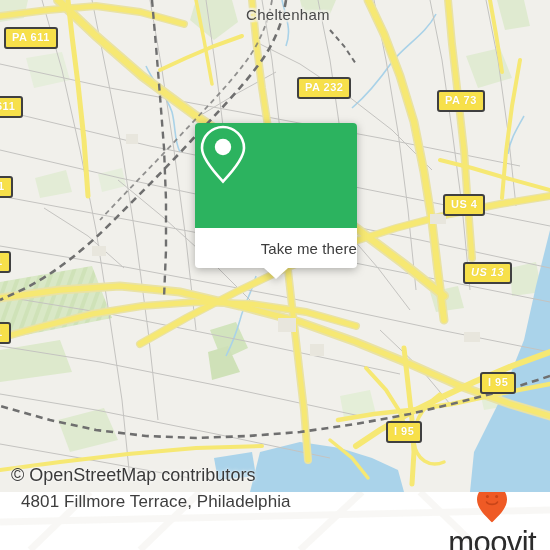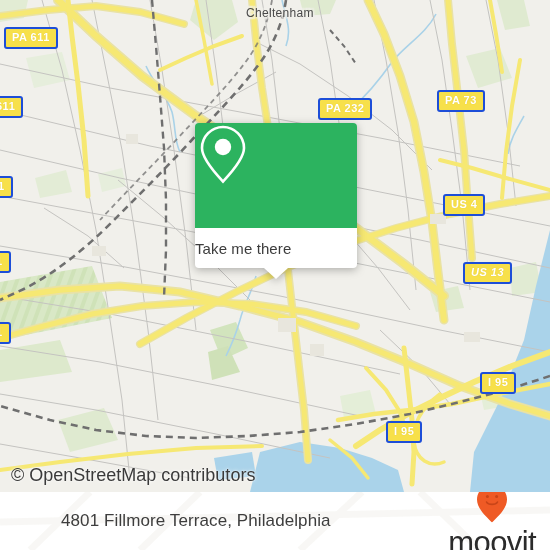--- a/index.html
+++ b/index.html
@@ -14,36 +14,36 @@
   .map {
     position:absolute; left:0; top:0; width:550px; height:492px;
     background:#f1f0eb; overflow:hidden;
   }
   .map svg { position:absolute; left:0; top:0; }
 
   
   .shield {
     position:absolute;
     background:#f7e04a;
-    border:2px solid #1d4ed8;
+    border:2px solid #404040;
     border-radius:3px;
     color:#ffffff;
     font-size:11px;
     font-weight:bold;
     letter-spacing:.5px;
     line-height:1;
     padding:3px 6px 4px 6px;
     white-space:nowrap;
     text-shadow:0 0 1px rgba(180,150,0,.35);
   }
 
   .city-label {
     position:absolute;
     color:#4a4a4a;
-    font-size:12px;
+    font-size:15px;
     letter-spacing:.3px;
     white-space:nowrap;
     text-shadow:
       -1.6px -1.6px 1.6px #f1f0eb, 1.6px -1.6px 1.6px #f1f0eb,
       -1.6px  1.6px 1.6px #f1f0eb, 1.6px  1.6px 1.6px #f1f0eb,
        0 0 3px #f1f0eb;
     text-align: center;
   }
 
   .attribution {
@@ -62,42 +62,41 @@
   .callout-top {
     height:105px;
     background:#2cb35f;
     border-radius:4px 4px 0 0;
     display:flex; align-items:center; justify-content:center;
   }
   .callout-bottom {
     height:40px;
     background:#ffffff;
     border-radius:0 0 4px 4px;
-    display:flex; align-items:center; justify-content:flex-start;
+    display:flex; align-items:center; justify-content:flex-end;
     position:relative;
   }
   .callout-label {
     color:#3c3c3c; font-size:15px; letter-spacing:.1px;
   }
   .callout-tail {
     position:absolute; left:50%; bottom:-11px;
     transform:translateX(-50%);
     width:0; height:0;
     border-left:12px solid transparent;
     border-right:12px solid transparent;
     border-top:11px solid #ffffff;
   }
 
   
   .footer {
     position:absolute; left:0; top:492px; width:550px; height:58px;
     background:#ffffff;
-    display:flex; align-items:center;
+    display:flex; 
     overflow:hidden;
-    padding-left:40px;
   }
   .footer-watermark {
     position:absolute; left:0; top:0; width:550px; height:58px;
     opacity:.5;
   }
   .address {
     position:relative;
     margin-left:21px;
     font-size:17px; color:#3d3d3d;
     letter-spacing:.1px; white-space:nowrap;
@@ -260,21 +259,21 @@
       </g>
     </svg>
 
     <div class="city-label" style="left:246px; top:6px;">Cheltenham</div>
 
     <div class="shield" style="left:4px; top:27px;">PA 611</div>
     <div class="shield" style="left:-12px; top:96px;">611</div>
     <div class="shield" style="left:-10px; top:176px;">1</div>
     <div class="shield" style="left:-12px; top:251px;">1</div>
     <div class="shield" style="left:-12px; top:322px;">1</div>
-    <div class="shield" style="left:318px; top:77px;margin-top:21px;">PA 232</div>
+    <div class="shield" style="left:297px; top:77px;">PA 232</div>
     <div class="shield" style="left:437px; top:90px;">PA 73</div>
     <div class="shield" style="left:443px; top:194px;">US 4</div>
     <div class="shield" style="left:463px; top:262px;font-style:italic;">US 13</div>
     <div class="shield" style="left:480px; top:372px;">I 95</div>
     <div class="shield" style="left:386px; top:421px;">I 95</div>
 
     <div class="attribution">© OpenStreetMap contributors</div>
 
     <div class="callout">
       <div class="callout-top">

